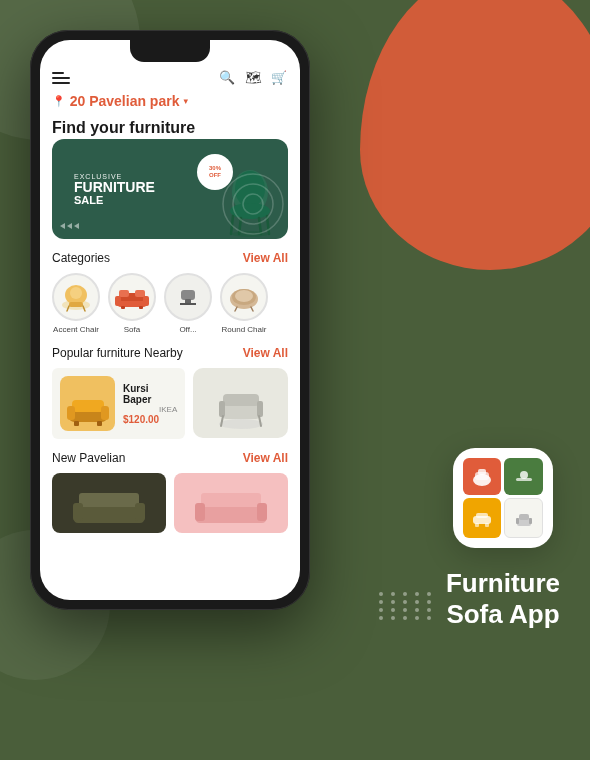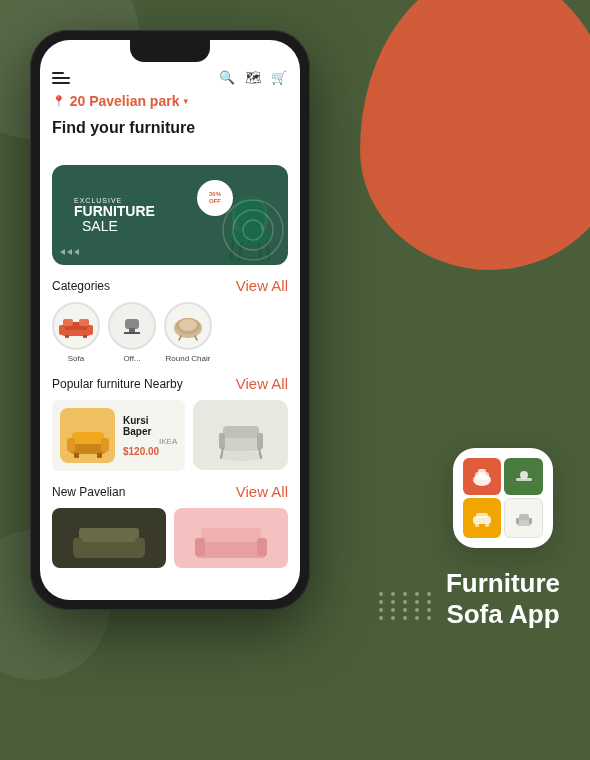--- a/index.html
+++ b/index.html
@@ -187,21 +187,21 @@
     .location-arrow {
       color: #e05c3a;
       font-size: 9px;
     }
 
     
     .page-title {
       font-size: 16px;
       font-weight: 700;
       color: #1a1a1a;
-      margin-bottom: 28px;
+      margin-bottom: 2px;
     }
 
     
     .banner {
       background: #2d5c4a;
       border-radius: 12px;
       height: 100px;
       margin-bottom: 12px;
       position: relative;
       overflow: hidden;
@@ -231,23 +231,22 @@
       font-size: 7px;
       letter-spacing: 1px;
       opacity: 0.9;
     }
     .banner-furniture {
       font-size: 14px;
       font-weight: 800;
       line-height: 1;
     }
     .banner-sale {
-      font-size: 14px;
-      font-weight: 400;
-      margin-left: 8px;
+      font-size: 11px;
+      font-weight: 700;
     }
     .banner-badge {
       position: absolute;
       right: 55px;
       top: 15px;
       width: 36px;
       height: 36px;
       background: white;
       border-radius: 50%;
       display: flex;
@@ -288,23 +287,23 @@
       justify-content: space-between;
       align-items: center;
       margin-bottom: 8px;
     }
     .section-title {
       font-size: 12px;
       font-weight: 400;
       color: #1a1a1a;
     }
     .view-all {
-      font-size: 15px;
+      font-size: 12px;
       color: #e05c3a;
-      font-weight: 400;
+      font-weight: 700;
     }
 
     
     .categories-row {
       display: flex;
       gap: 8px;
       margin-bottom: 12px;
       overflow: hidden;
     }
     .category-item {
@@ -522,20 +521,33 @@
             <circle cx="35" cy="35" r="10" stroke="white" stroke-width="1.5" fill="none"></circle>
           </svg>
         </div>
 
         <div class="section-header">
           <span class="section-title">Categories</span>
           <span class="view-all">View All</span>
         </div>
         <div class="categories-row">
 
+          <div class="category-item">
+            <div class="category-circle">
+              <svg width="34" height="32" viewBox="0 0 34 32">
+                <ellipse cx="17" cy="24" rx="14" ry="5" fill="#e8b840" opacity="0.3"></ellipse>
+                <ellipse cx="17" cy="14" rx="11" ry="10" fill="#f0c060"></ellipse>
+                <rect x="10" y="21" width="14" height="5" rx="2" fill="#e0a840"></rect>
+                <circle cx="17" cy="12" r="6" fill="#f5d080"></circle>
+                <line x1="10" y1="25" x2="8" y2="30" stroke="#c09030" stroke-width="1.5" stroke-linecap="round"></line>
+                <line x1="24" y1="25" x2="26" y2="30" stroke="#c09030" stroke-width="1.5" stroke-linecap="round"></line>
+              </svg>
+            </div>
+            <span class="category-label">Accent Chair</span>
+          </div>
 
           <div class="category-item">
             <div class="category-circle">
               <svg width="38" height="28" viewBox="0 0 38 28">
                 <rect x="4" y="14" width="30" height="10" rx="4" fill="#e05c3a"></rect>
                 <rect x="6" y="10" width="26" height="8" rx="3" fill="#d04c2a"></rect>
                 <rect x="2" y="13" width="6" height="10" rx="2" fill="#e05c3a"></rect>
                 <rect x="30" y="13" width="6" height="10" rx="2" fill="#e05c3a"></rect>
                 <rect x="8" y="23" width="4" height="3" rx="1" fill="#c04020"></rect>
                 <rect x="26" y="23" width="4" height="3" rx="1" fill="#c04020"></rect>

